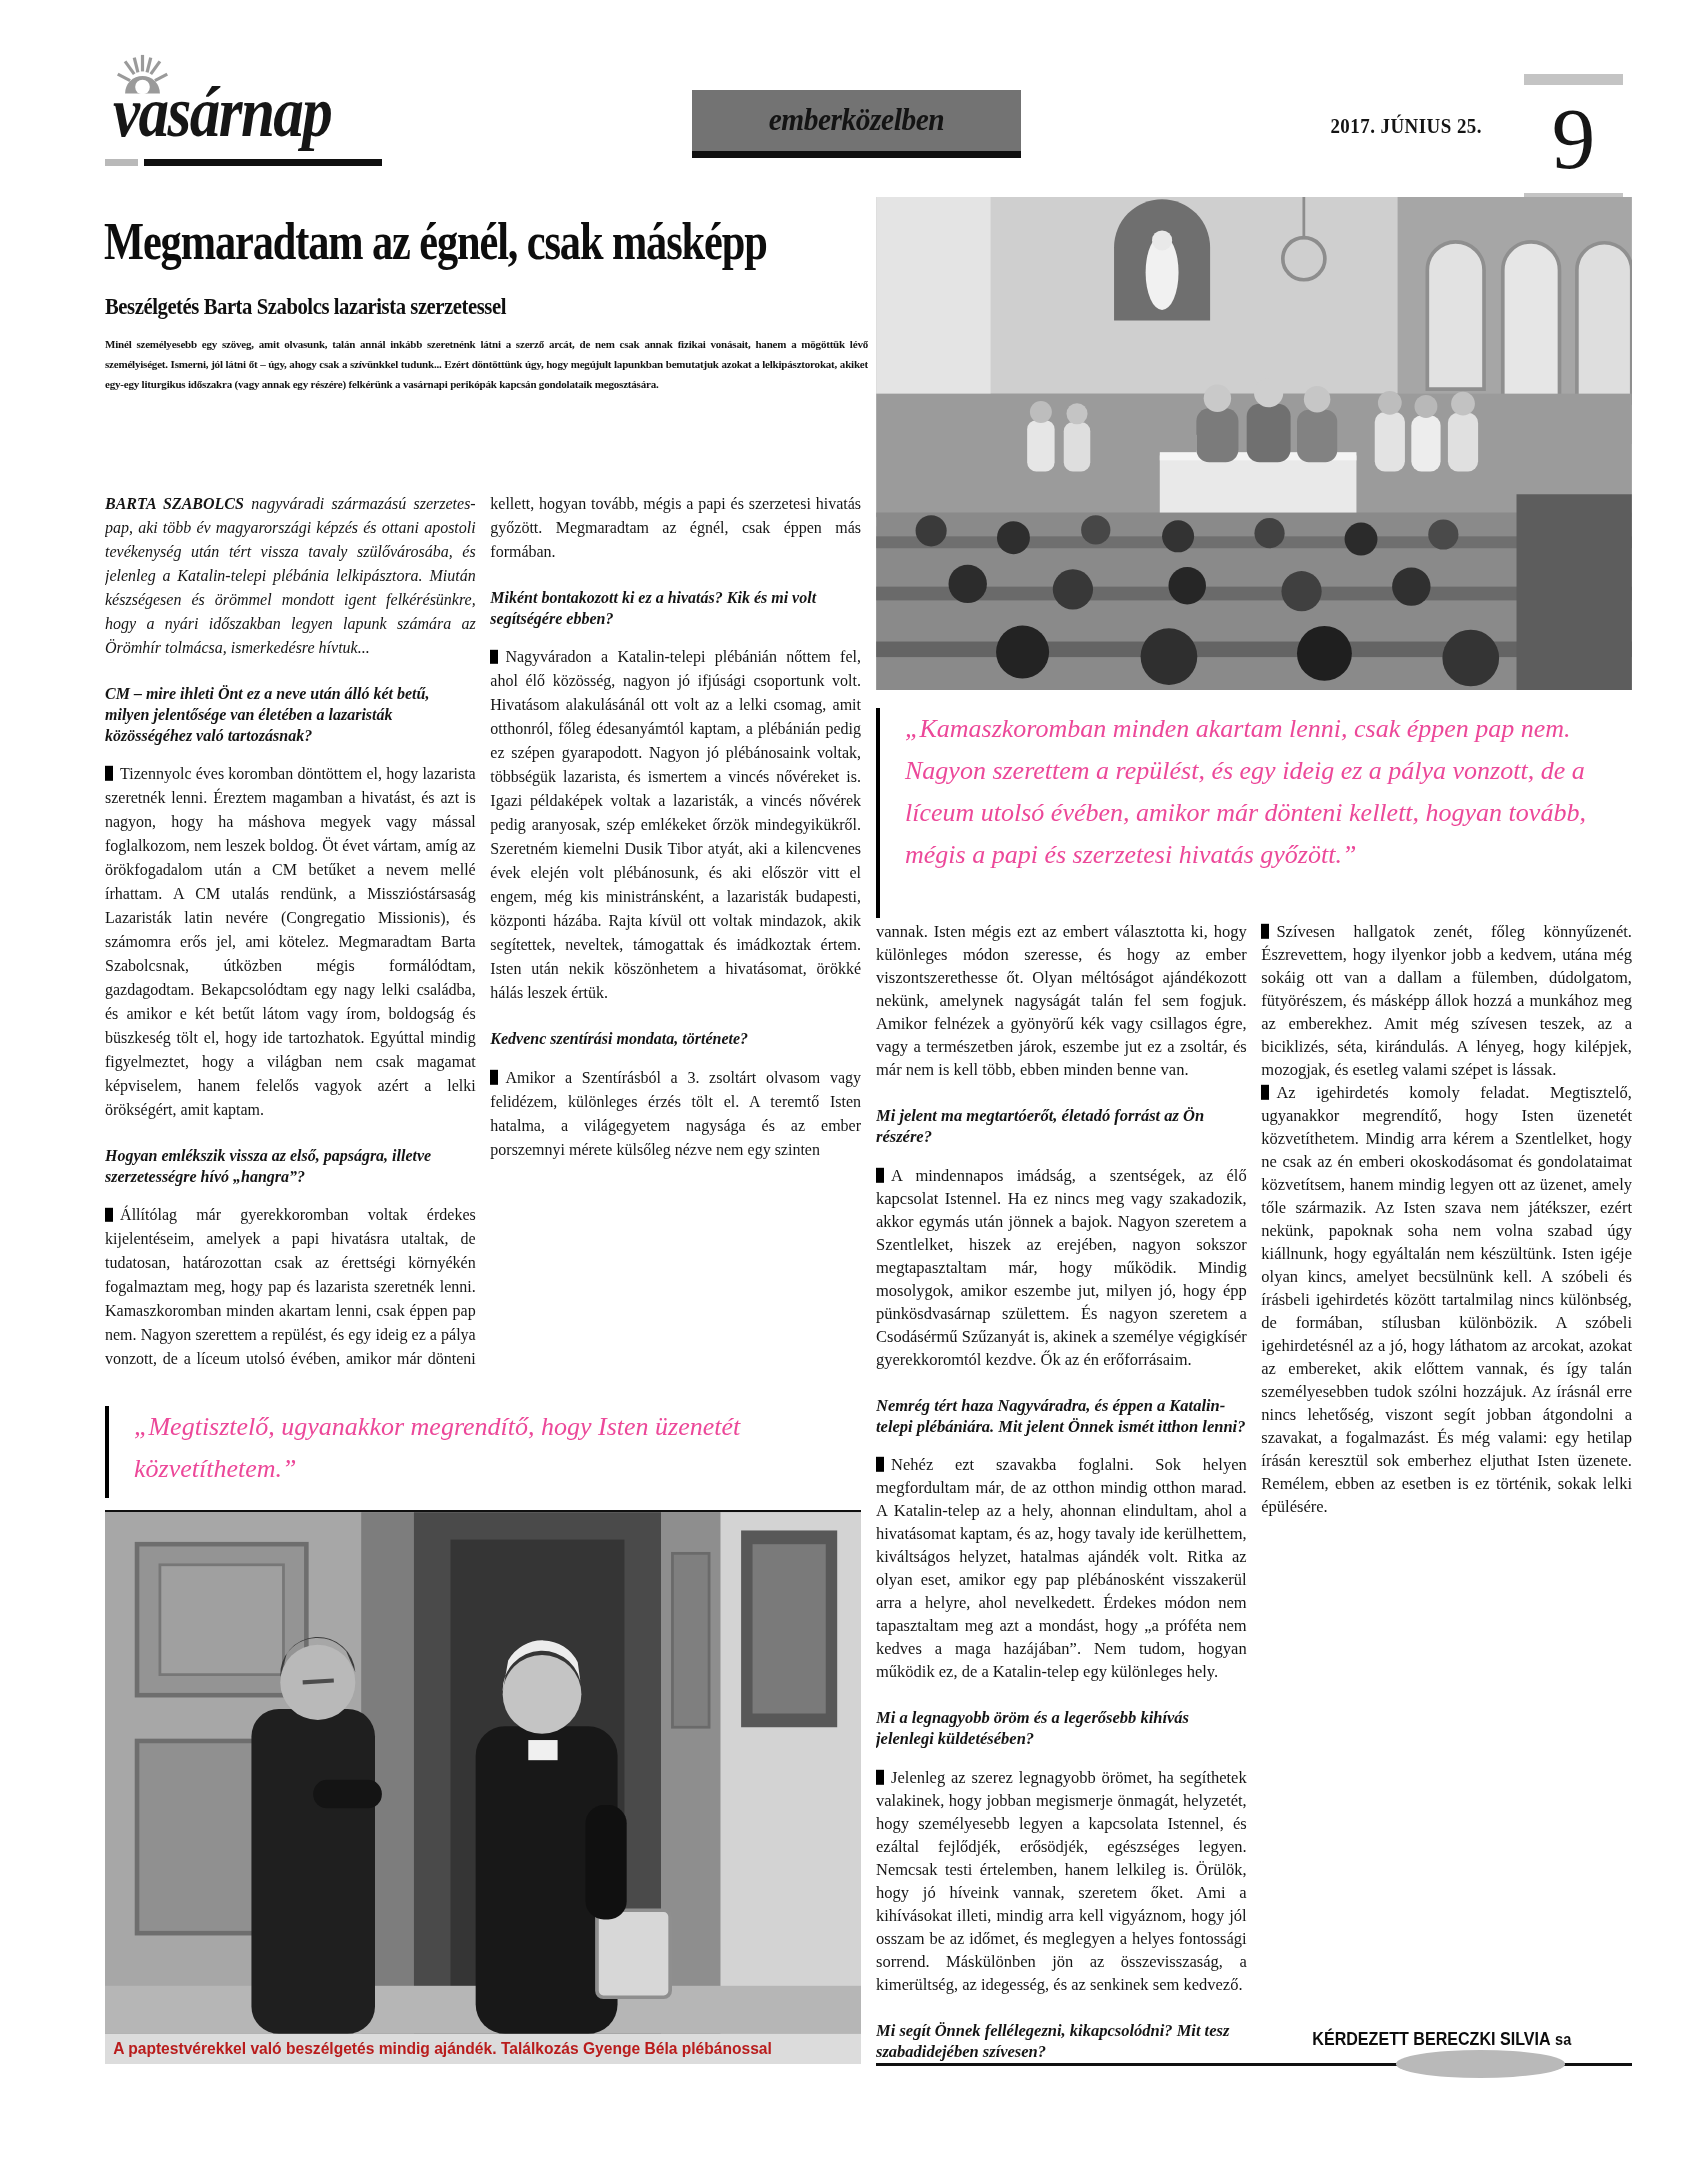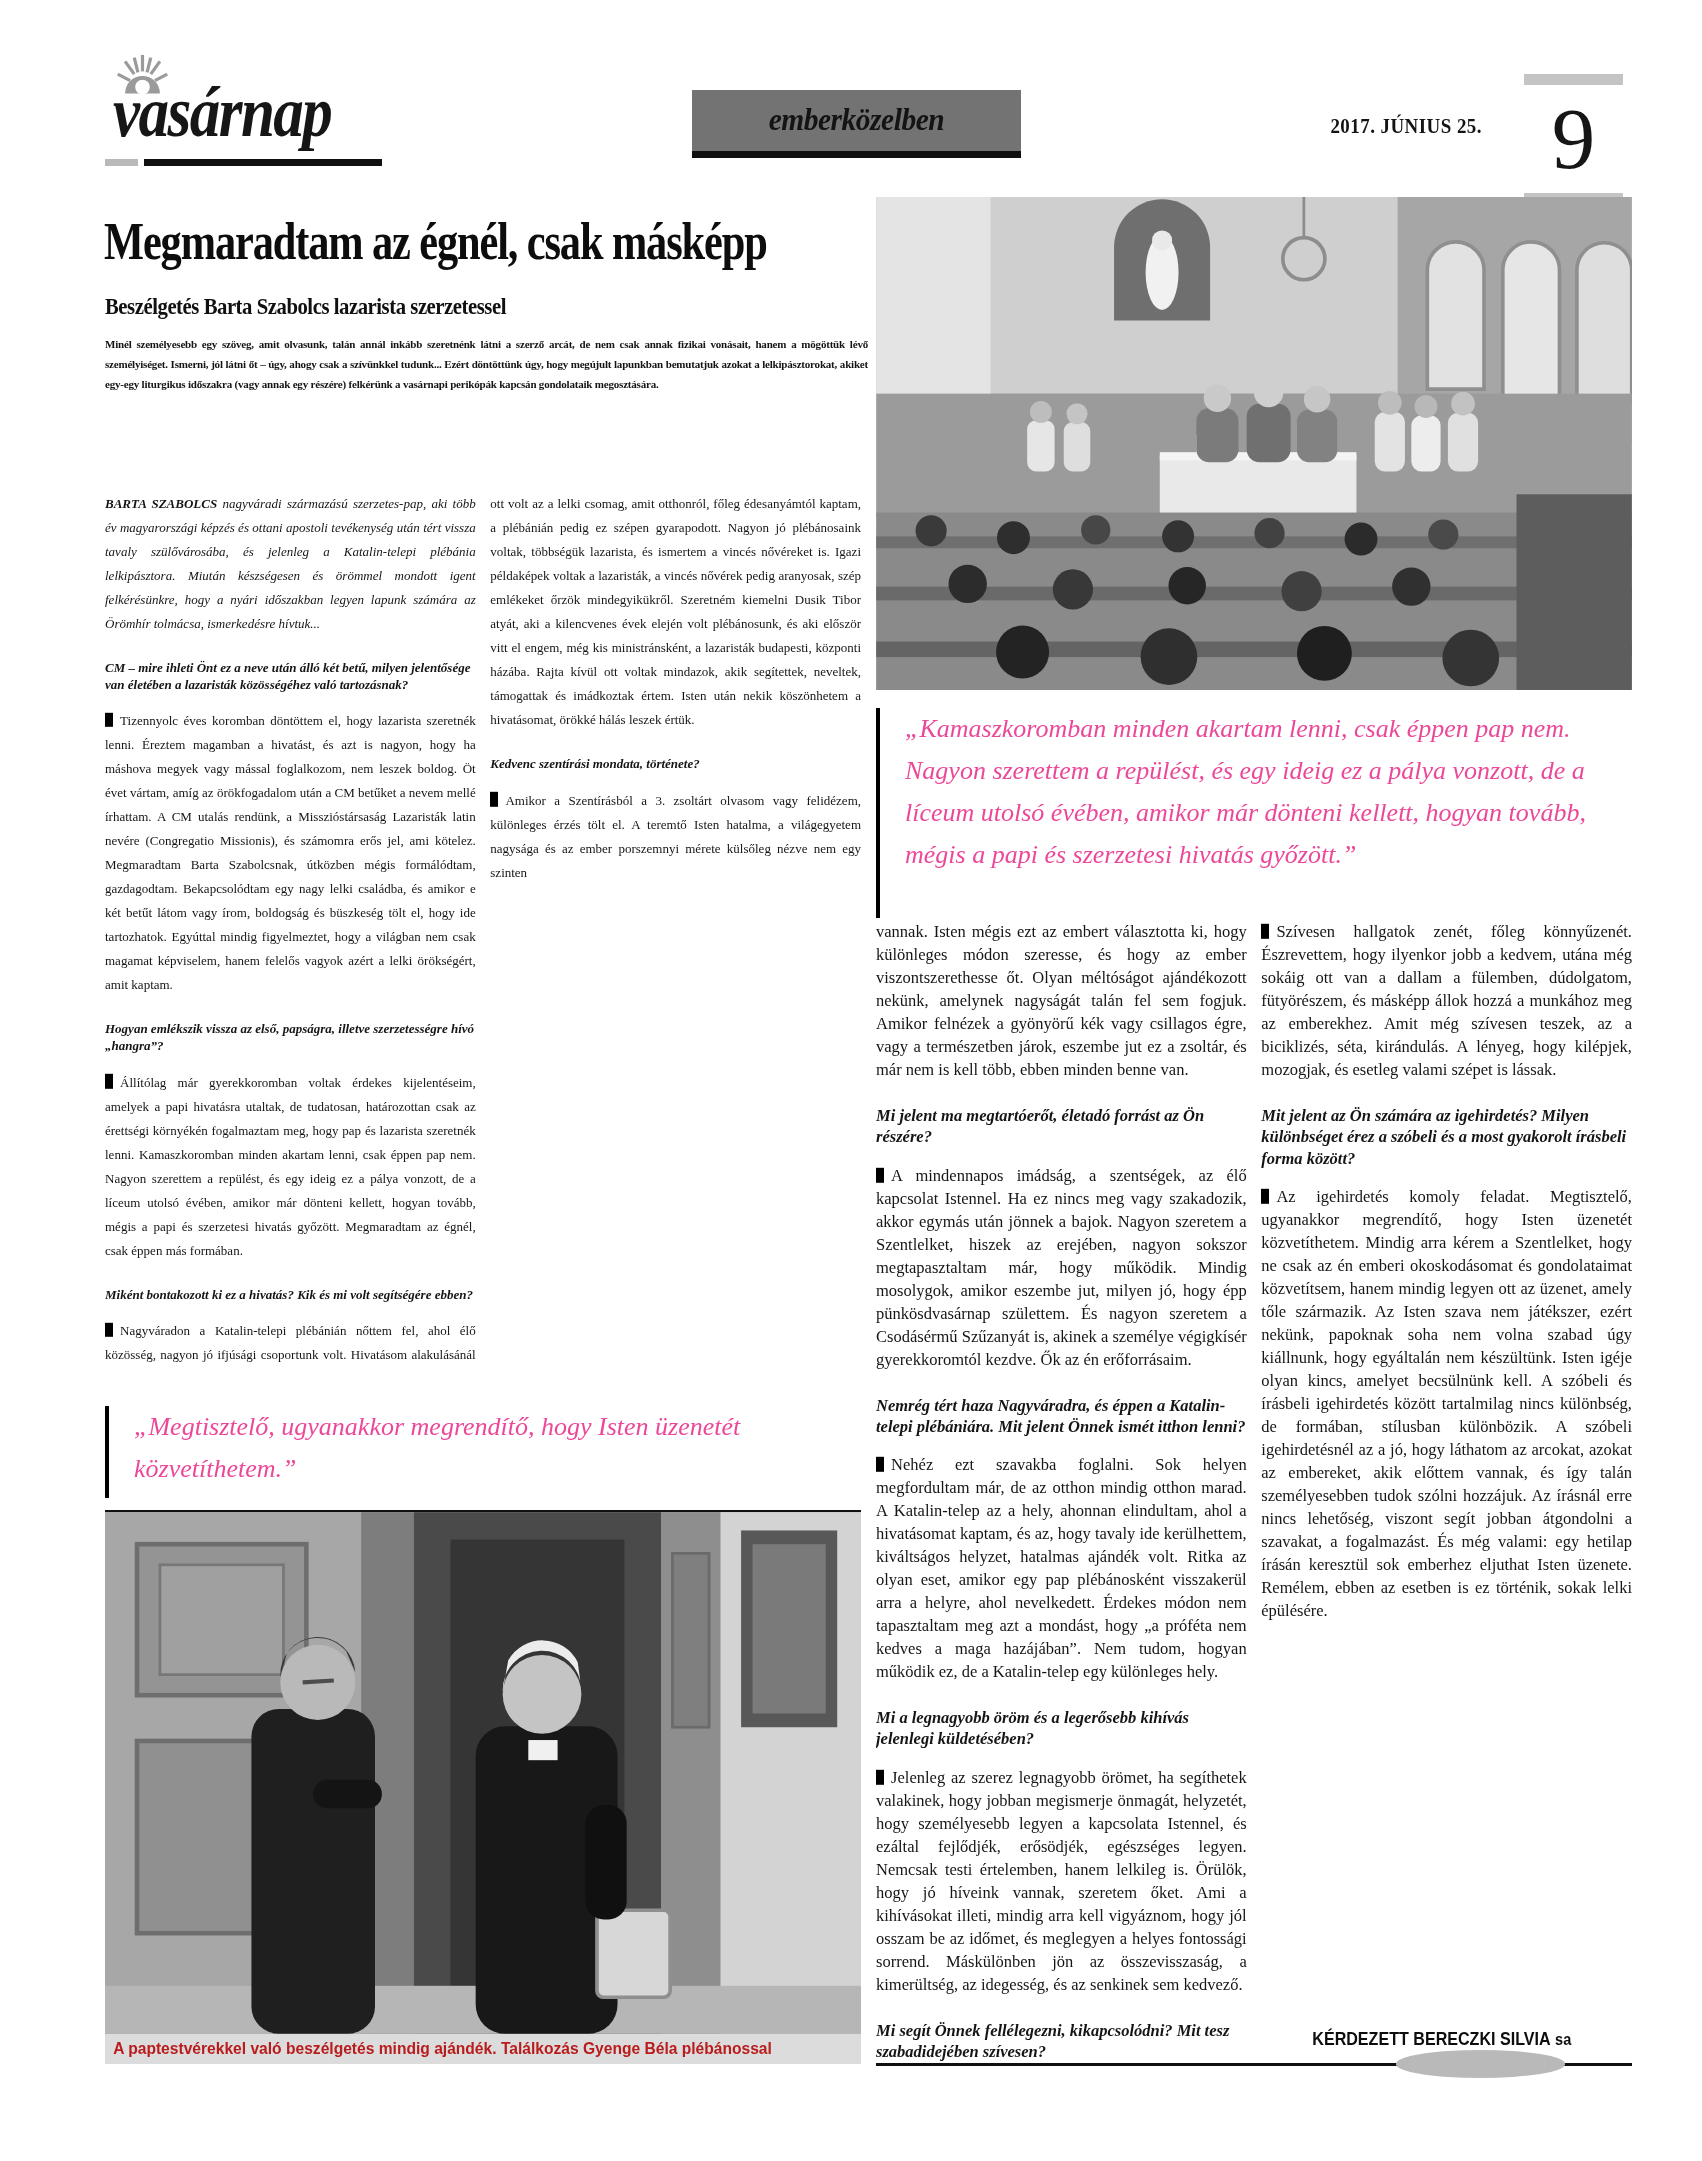--- a/index.html
+++ b/index.html
@@ -69,21 +69,21 @@
     position:absolute; border-left:4.1px solid #000; padding-left:25px;
     font-style:italic; font-size:26px; line-height:42px; color:#ec4899;
     text-align:left;
   }
   .pq1 { left:876px; top:708px; width:732px; height:210px; overflow:hidden; }
   .pq2 { left:105px;  top:1406px; width:737px; height:92px; overflow:hidden; }
   
   .flow {
     position:absolute; width:756px;
     column-count:2; column-gap:14.6px; column-fill:auto; overflow:hidden;
-    font-size:13px; line-height:24px; text-align:justify; color:#151515;
+    font-size:16px; line-height:24px; text-align:justify; color:#151515;
   }
   .flow-left  { left:105px;  top:492px; height:890px; }
   .flow-right { left:876px; top:920px; height:1171px; font-size:16.5px; line-height:23px; }
   .intro { font-style:italic; margin-bottom:4.6px; }
   .intro b { font-style:italic; font-weight:700; }
   .q {
     font-weight:700; font-style:italic; font-size:1em; line-height:1.3em;
     margin:24px 0 15.6px 0; text-align:left;
   }
   .a { margin:0; }
@@ -277,21 +277,20 @@
     <div id="flow-right-items">
         <p class="a cont">vannak. Isten mégis ezt az embert választotta ki, hogy különleges módon szeresse, és hogy az ember viszontszerethesse őt. Olyan méltóságot ajándékozott nekünk, amelynek nagyságát talán fel sem fogjuk. Amikor felnézek a gyönyörű kék vagy csillagos égre, vagy a természetben járok, eszembe jut ez a zsoltár, és már nem is kell több, ebben minden benne van.</p>
         <div class="q">Mi jelent ma megtartóerőt, életadó forrást az Ön részére?</div>
         <p class="a">A mindennapos imádság, a szentségek, az élő kapcsolat Istennel. Ha ez nincs meg vagy szakadozik, akkor egymás után jönnek a bajok. Nagyon szeretem a Szentlelket, hiszek az erejében, nagyon sokszor megtapasztaltam már, hogy működik. Mindig mosolygok, amikor eszembe jut, milyen jó, hogy épp pünkösdvasárnap születtem. És nagyon szeretem a Csodásérmű Szűzanyát is, akinek a személye végigkísér gyerekkoromtól kezdve. Ők az én erőforrásaim.</p>
         <div class="q">Nemrég tért haza Nagyváradra, és éppen a Katalin-telepi plébániára. Mit jelent Önnek ismét itthon lenni?</div>
         <p class="a">Nehéz ezt szavakba foglalni. Sok helyen megfordultam már, de az otthon mindig otthon marad. A Katalin-telep az a hely, ahonnan elindultam, ahol a hivatásomat kaptam, és az, hogy tavaly ide kerülhettem, kiváltságos helyzet, hatalmas ajándék volt. Ritka az olyan eset, amikor egy pap plébánosként visszakerül arra a helyre, ahol nevelkedett. Érdekes módon nem tapasztaltam meg azt a mondást, hogy „a próféta nem kedves a maga hazájában”. Nem tudom, hogyan működik ez, de a Katalin-telep egy különleges hely.</p>
         <div class="q">Mi a legnagyobb öröm és a legerősebb kihívás jelenlegi küldetésében?</div>
         <p class="a">Jelenleg az szerez legnagyobb örömet, ha segíthetek valakinek, hogy jobban megismerje önmagát, helyzetét, hogy személyesebb legyen a kapcsolata Istennel, és ezáltal fejlődjék, erősödjék, egészséges legyen. Nemcsak testi értelemben, hanem lelkileg is. Örülök, hogy jó híveink vannak, szeretem őket. Ami a kihívásokat illeti, mindig arra kell vigyáznom, hogy jól osszam be az időmet, és meglegyen a helyes fontossági sorrend. Máskülönben jön az összevisszaság, a kimerültség, az idegesség, és az senkinek sem kedvező.</p>
         <div class="q">Mi segít Önnek fellélegezni, kikapcsolódni? Mit tesz szabadidejében szívesen?</div>
         <p class="a">Szívesen hallgatok zenét, főleg könnyűzenét. Észrevettem, hogy ilyenkor jobb a kedvem, utána még sokáig ott van a dallam a fülemben, dúdolgatom, fütyörészem, és másképp állok hozzá a munkához meg az emberekhez. Amit még szívesen teszek, az a biciklizés, séta, kirándulás. A lényeg, hogy kilépjek, mozogjak, és esetleg valami szépet is lássak.</p>
-        <div class="q">Mit jelent az Ön számára az igehirdetés? Milyen különbséget érez a szóbeli és a most gyakorolt írásbeli forma között?</div>
         <p class="a">Az igehirdetés komoly feladat. Megtisztelő, ugyanakkor megrendítő, hogy Isten üzenetét közvetíthetem. Mindig arra kérem a Szentlelket, hogy ne csak az én emberi okoskodásomat és gondolataimat közvetítsem, hanem mindig legyen ott az üzenet, amely tőle származik. Az Isten szava nem játékszer, ezért nekünk, papoknak soha nem volna szabad úgy kiállnunk, hogy egyáltalán nem készültünk. Isten igéje olyan kincs, amelyet becsülnünk kell. A szóbeli és írásbeli igehirdetés között tartalmilag nincs különbség, de formában, stílusban különbözik. A szóbeli igehirdetésnél az a jó, hogy láthatom az arcokat, azokat az embereket, akik előttem vannak, és így talán személyesebben tudok szólni hozzájuk. Az írásnál erre nincs lehetőség, viszont segít jobban átgondolni a szavakat, a fogalmazást. És még valami: egy hetilap írásán keresztül sok emberhez eljuthat Isten üzenete. Remélem, ebben az esetben is ez történik, sokak lelki épülésére.</p>
       </div>
   </div>
 
   <div class="byline">
     <span>KÉRDEZETT</span>
     <strong>BERECZKI SILVIA</strong>
     <span class="suffix">sa</span>
   </div>
   <div class="end-rule"></div>

